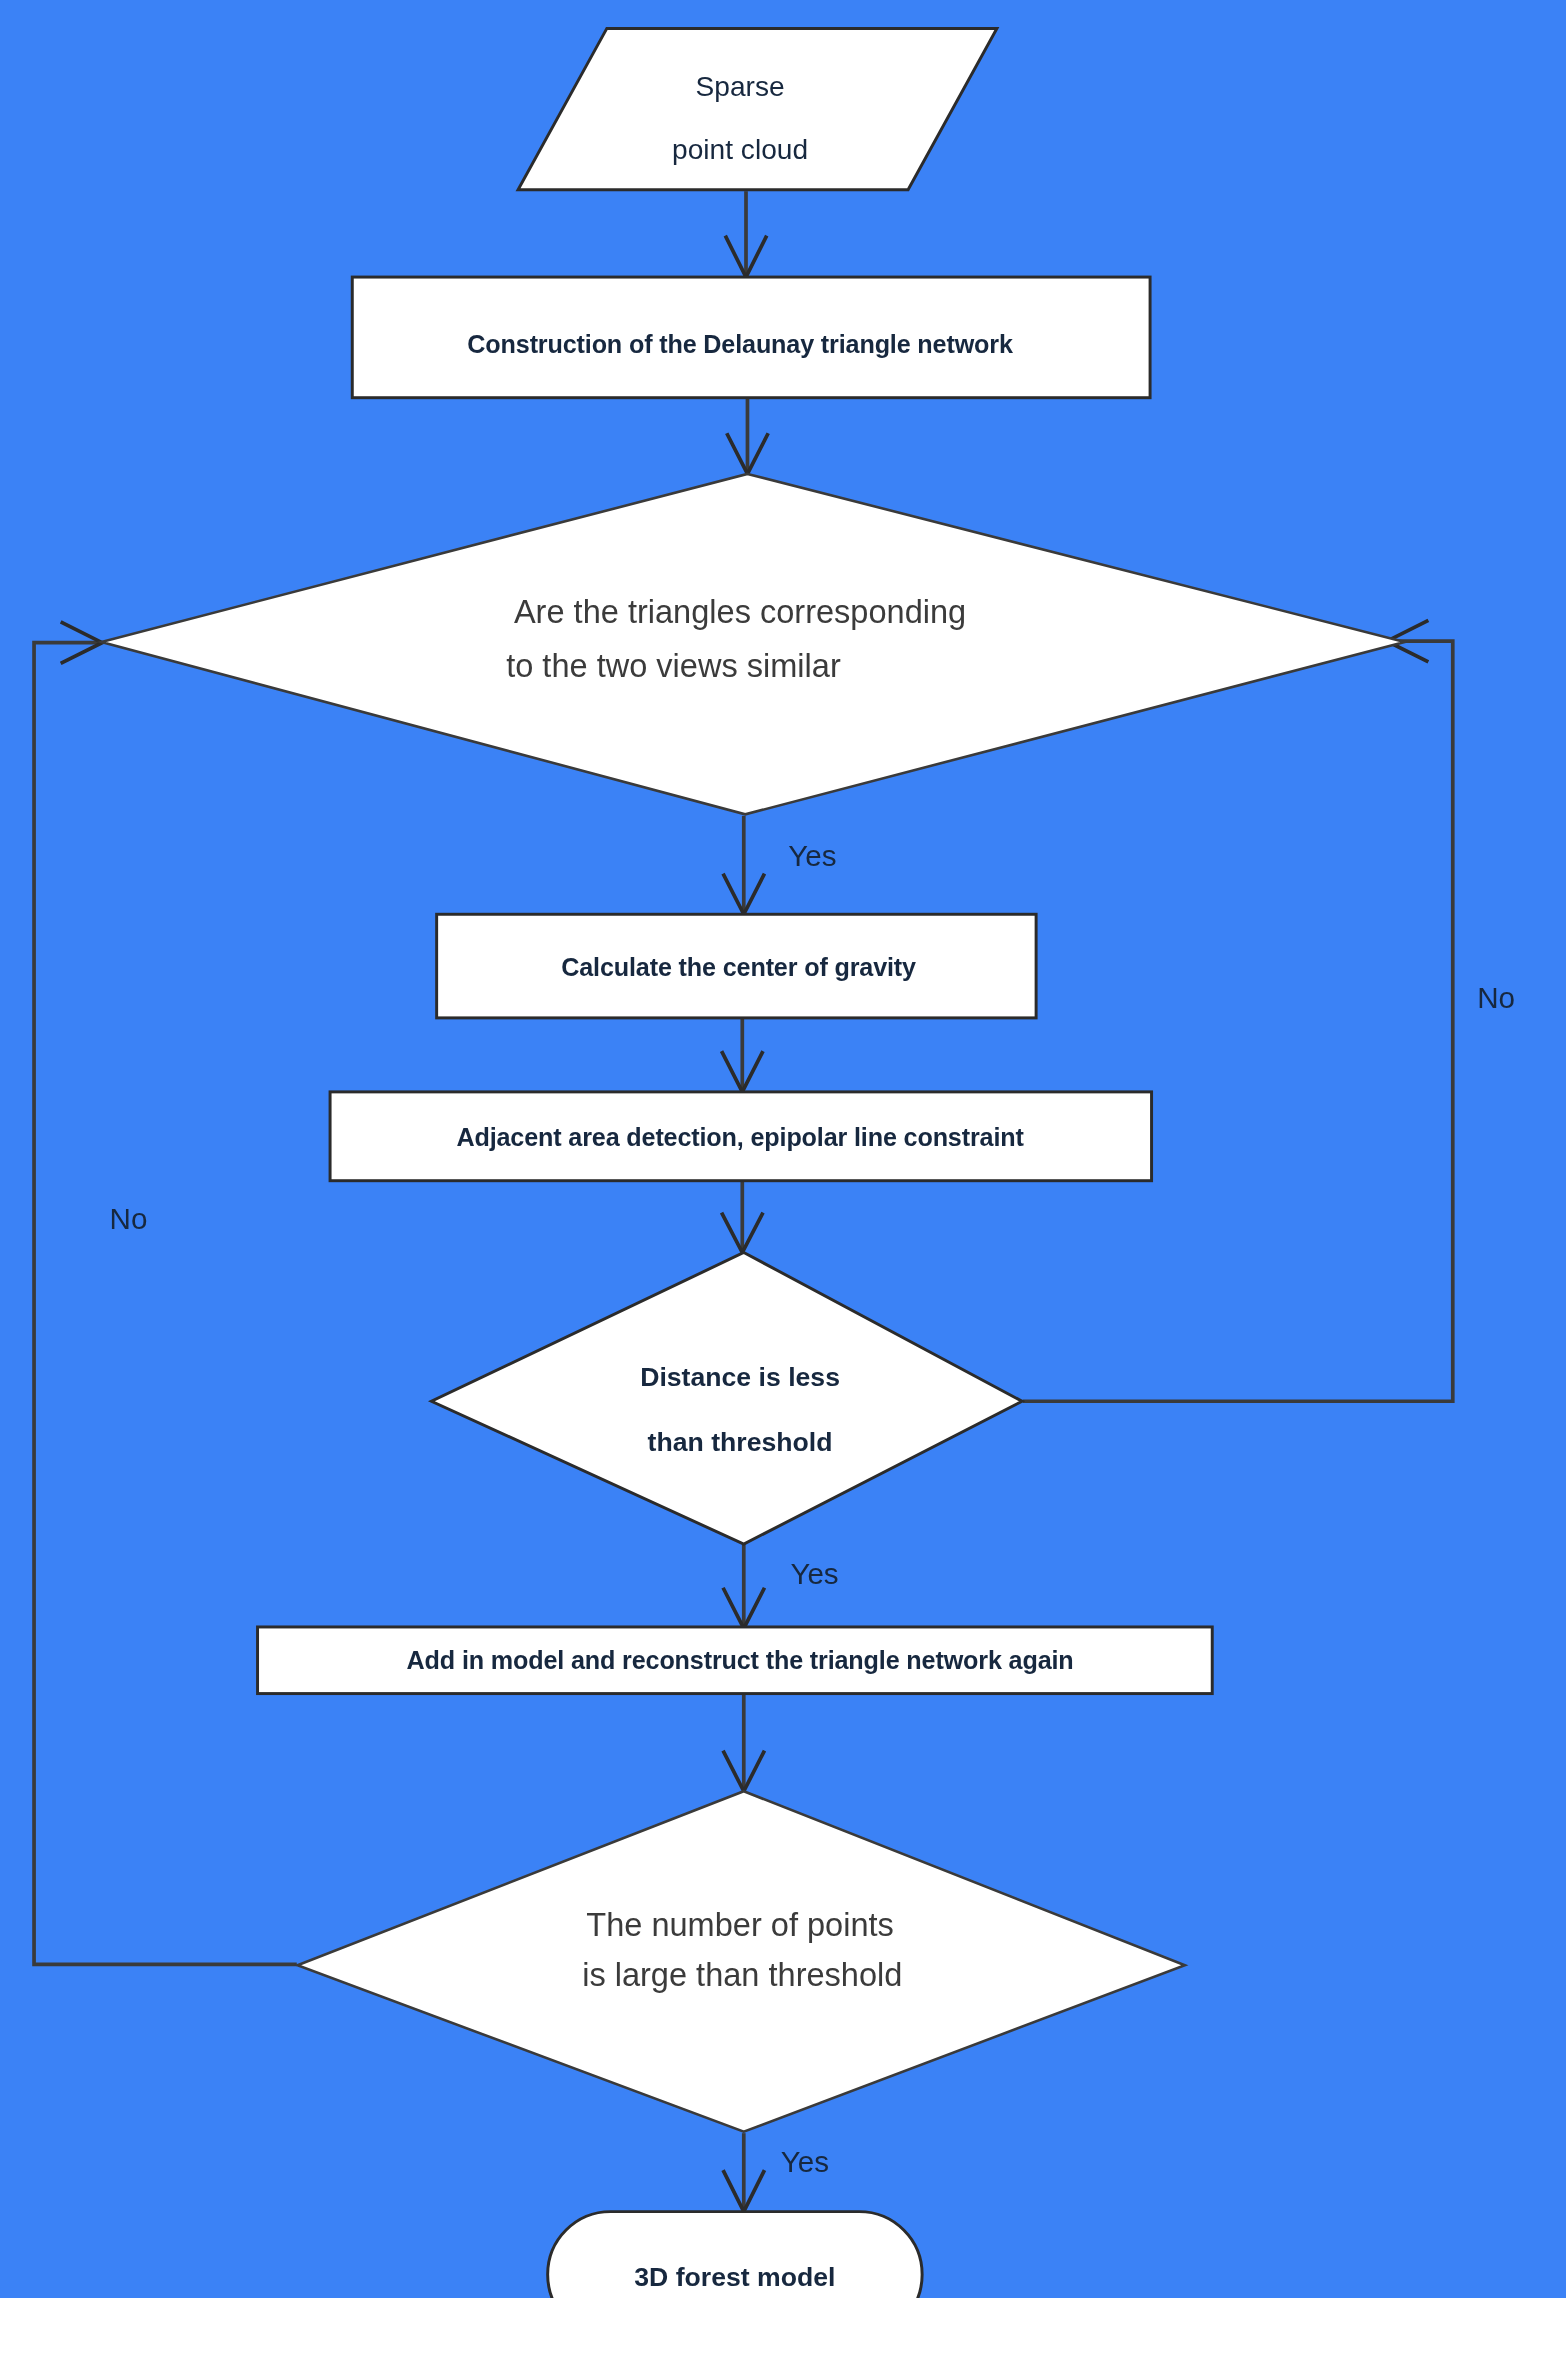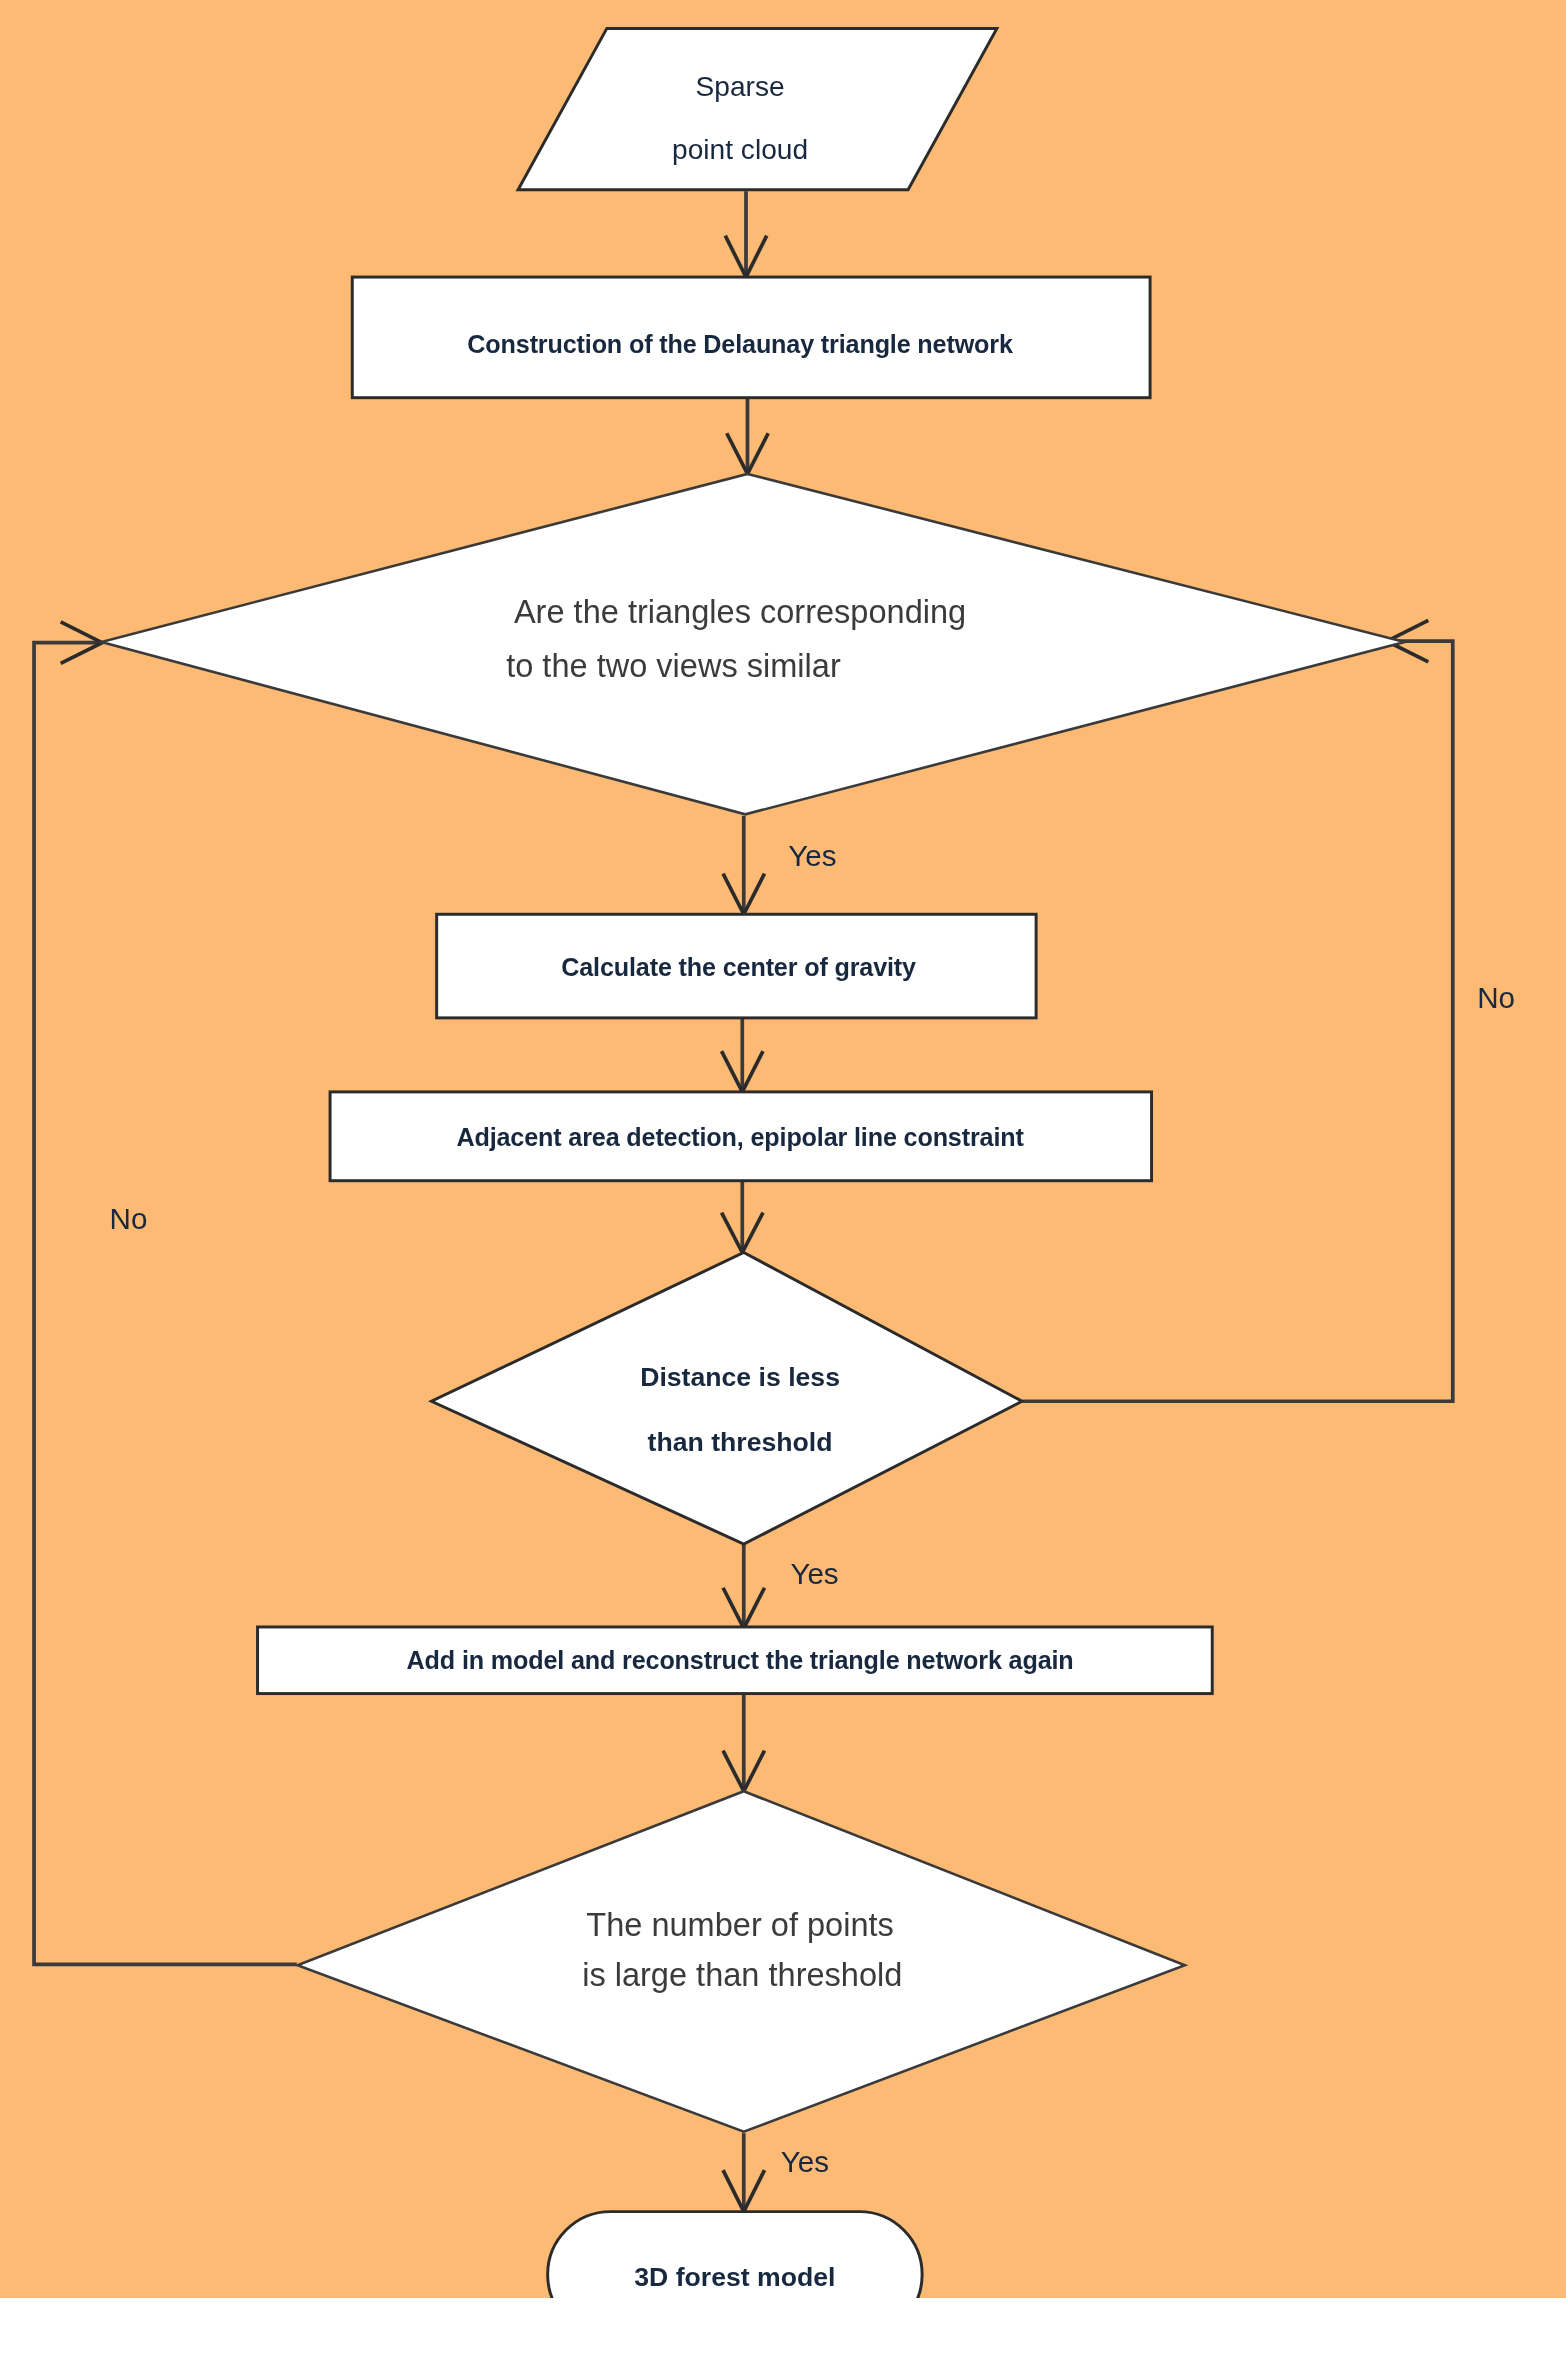--- a/index.html
+++ b/index.html
@@ -8,21 +8,21 @@
     padding: 0;
     background: #ffffff;
   }
   body {
     font-family: "Liberation Sans", sans-serif;
   }
   #flowchart-root {
     position: relative;
     width: 1566px;
     height: 2298px;
-    background: #fdba74;
+    background: #3b82f6;
     overflow: hidden;
   }
   svg#flow-svg {
     position: absolute;
     top: 0;
     left: 0;
     width: 1566px;
     height: 2354px;
     display: block;
   }

